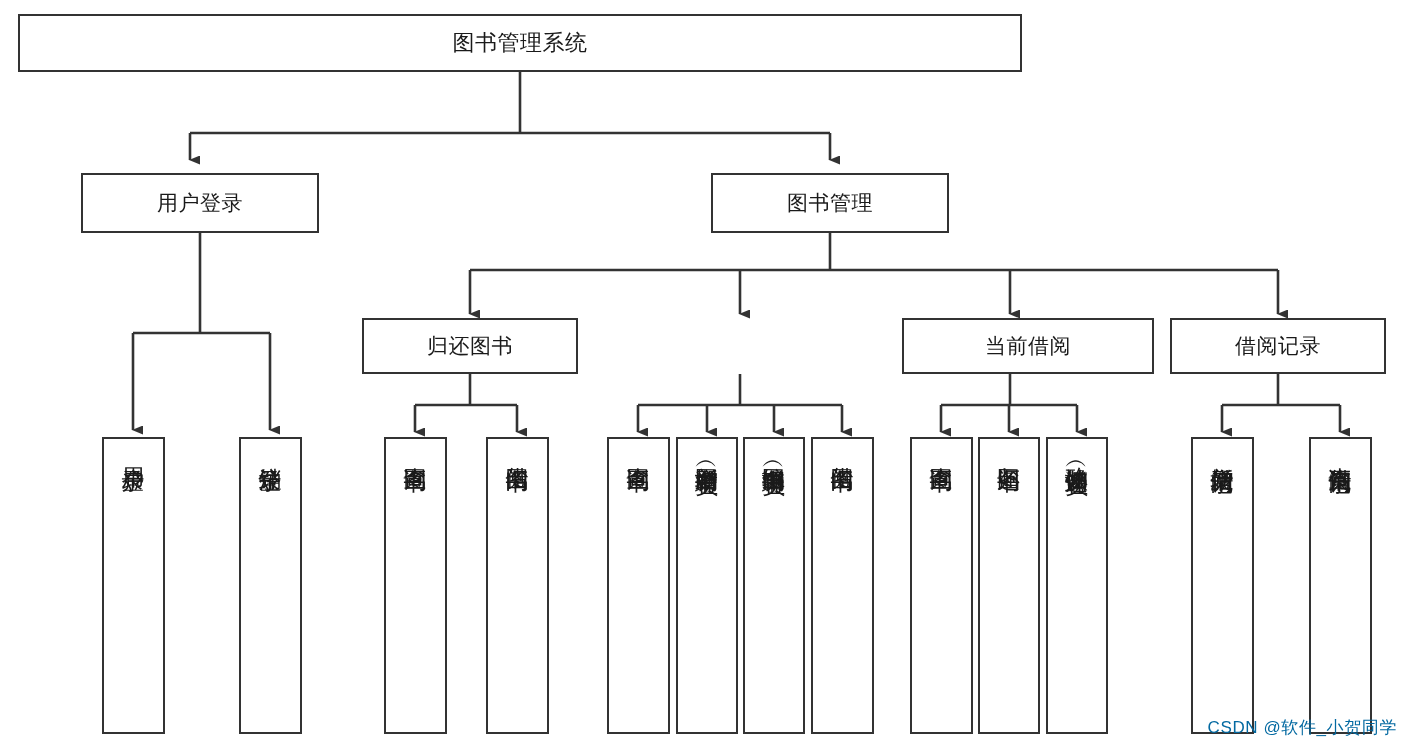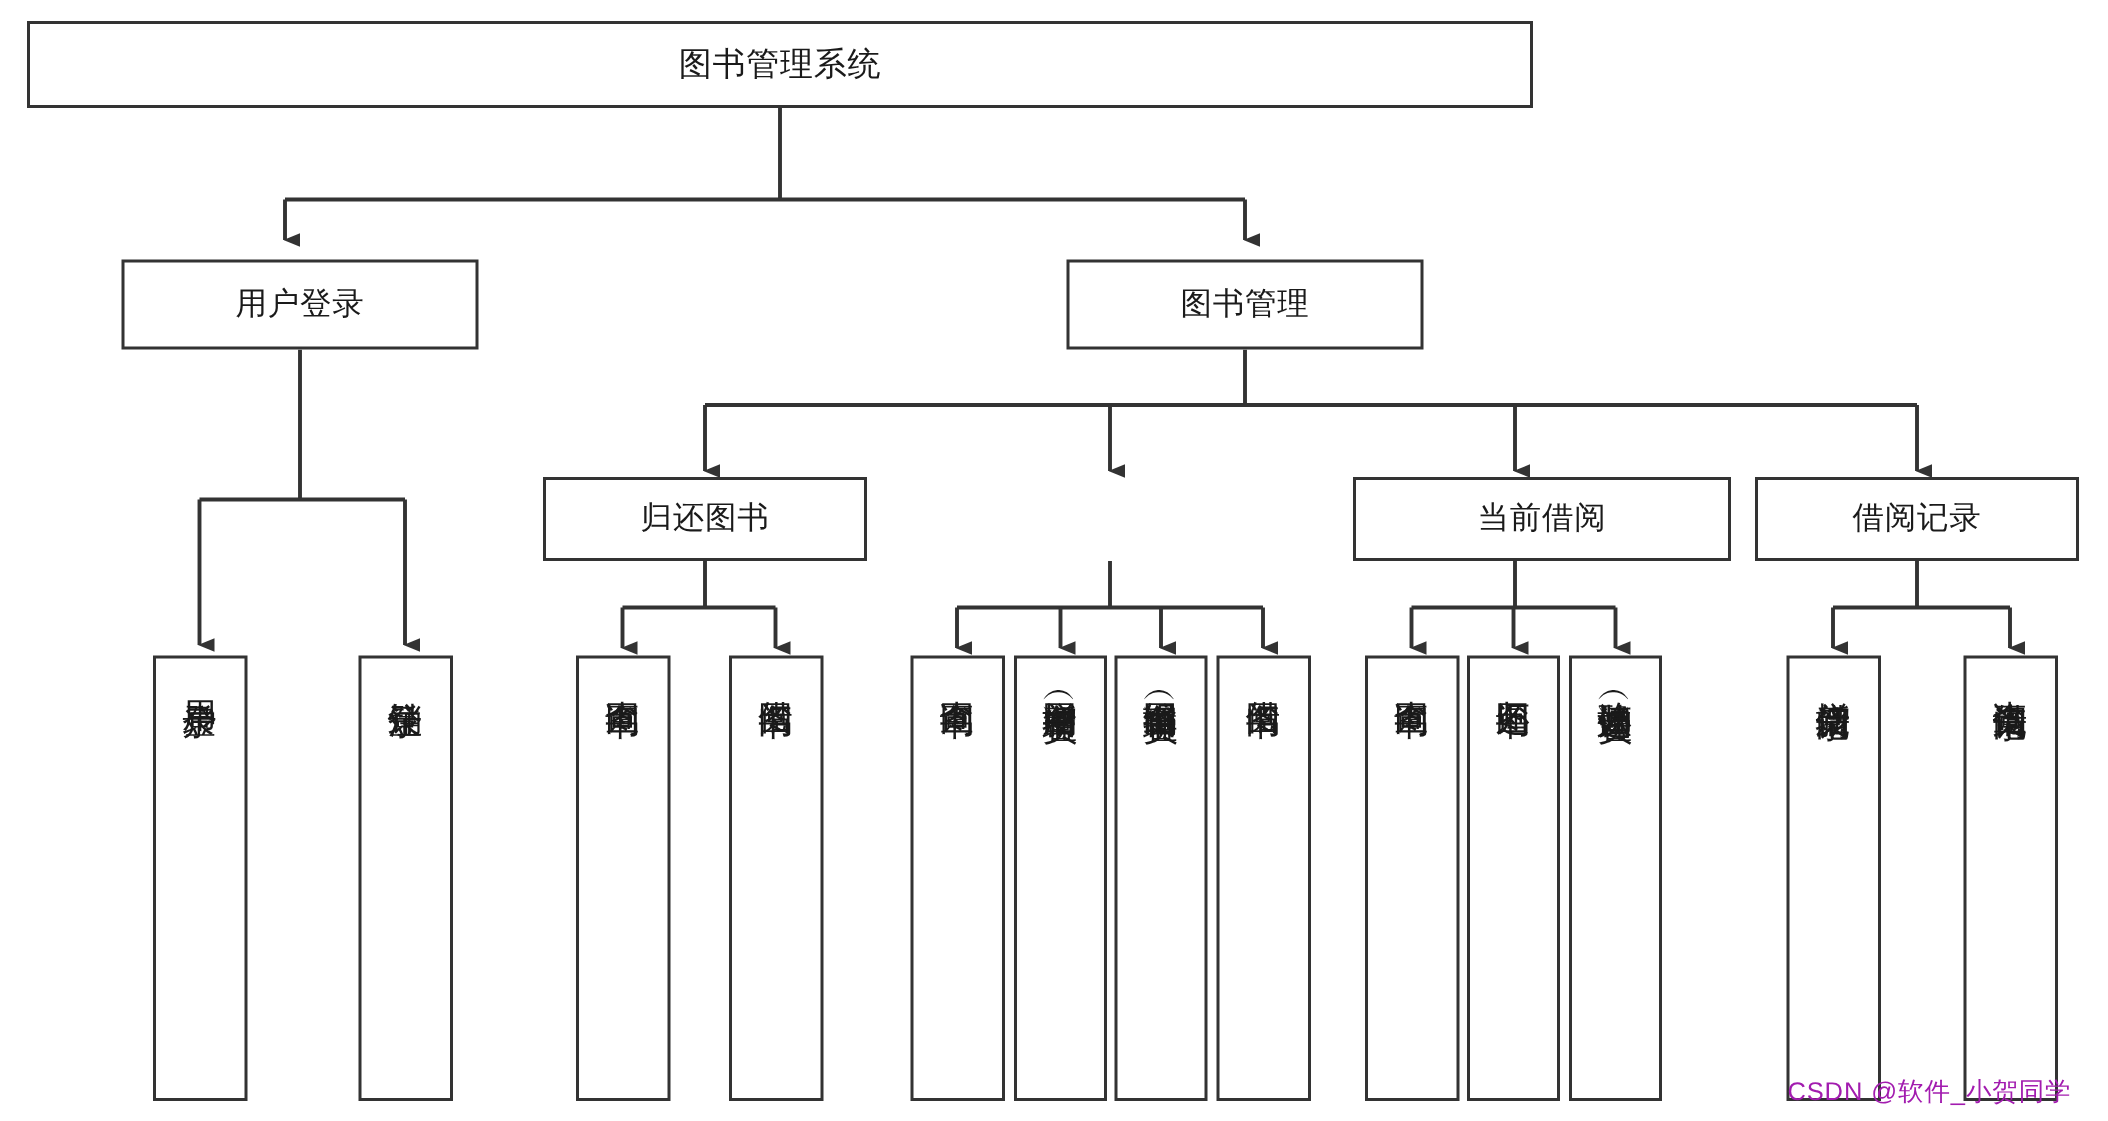--- a/index.html
+++ b/index.html
@@ -59,24 +59,24 @@
   .node.vert .label {
     writing-mode: vertical-rl;
     text-orientation: upright;
     font-size: 23px;
     line-height: 1.05;
     letter-spacing: 1px;
     max-height: 100%;
   }
   .watermark {
     position: absolute;
-    right: 24px;
+    right: 8px;
     bottom: 8px;
     font-size: 17px;
-    color: #a21caf;
+    color: #0369a1;
     letter-spacing: 0.6px;
     white-space: nowrap;
     z-index: 5;
   }
 </style>
 </head>
 <body>
 
 <div id="canvas">
 

